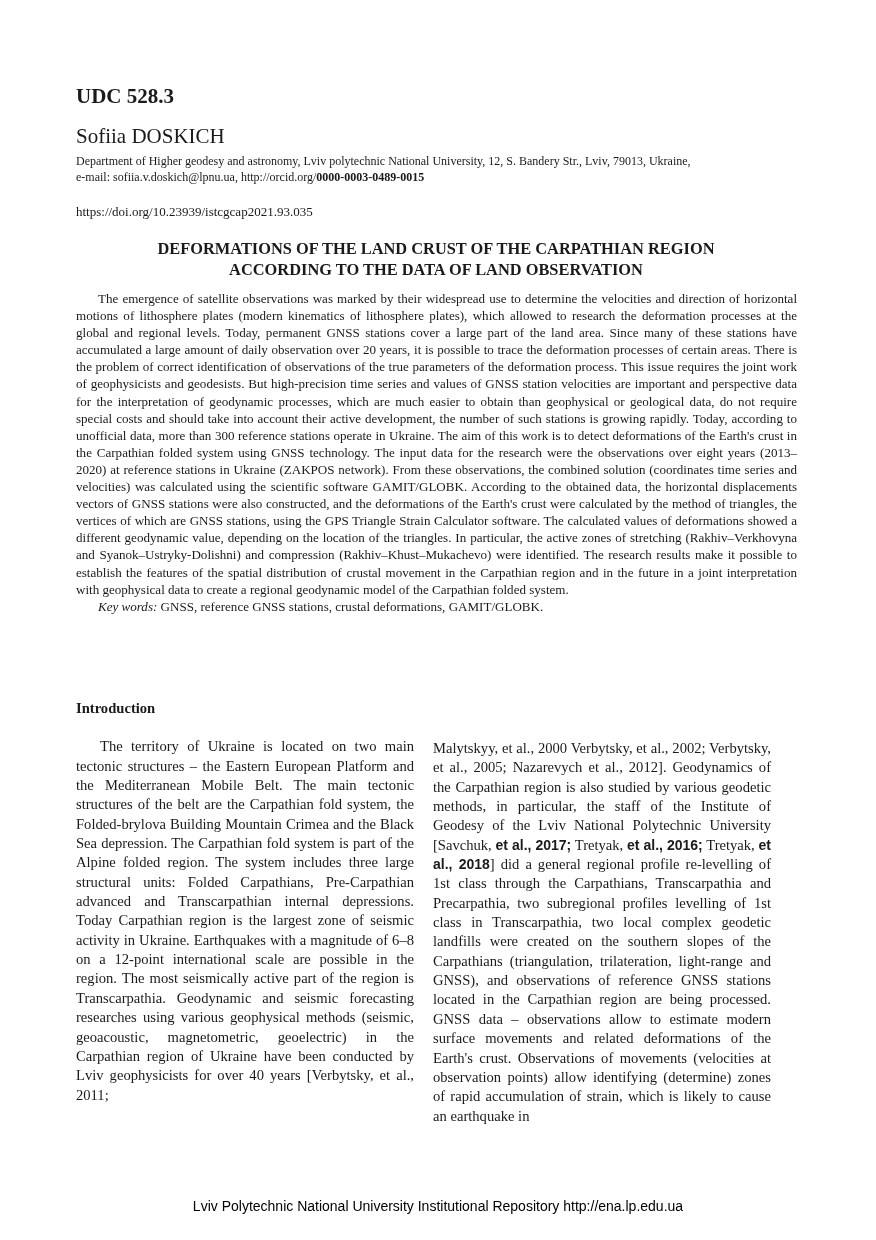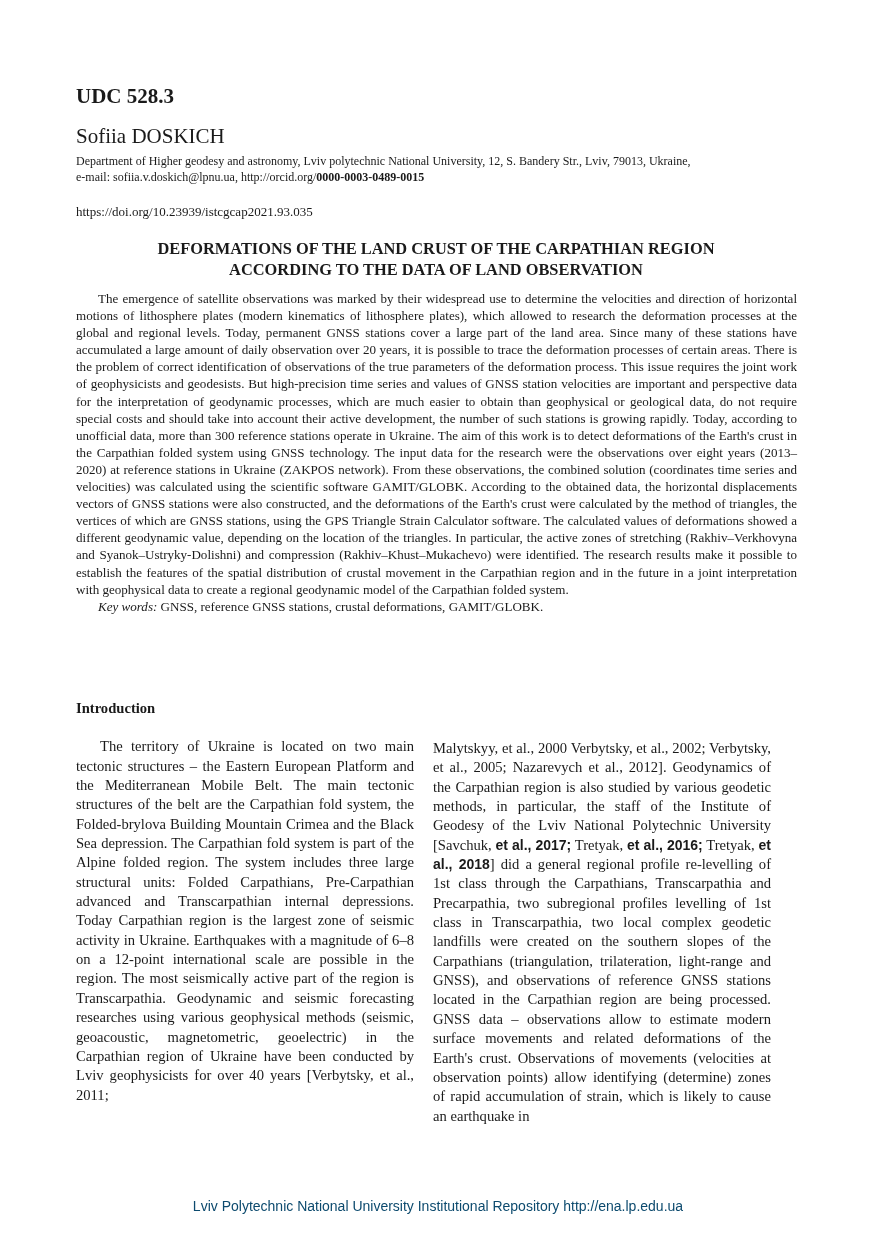--- a/index.html
+++ b/index.html
@@ -16,21 +16,21 @@
   #abstract p { margin:0; text-indent:22px; }
   #keywords { margin:0; text-indent:22px; }
   #keywords i { font-style:italic; }
   .col { width:338px; font-size:14.6px; line-height:19.35px; text-align:justify; }
   #col-left { left:76px; top:699px; }
   #col-right { left:433px; top:699px;margin-top:40px; }
   #intro-heading { font-weight:bold; font-size:14.6px; margin:0 0 19px 0; line-height:19.35px; }
   .col p { margin:0; }
   #col-left p { text-indent:24px; }
   .b { font-weight:bold; font-family:"Liberation Sans", sans-serif; font-size:14px; }
-  #footer { left:0; top:1198px; width:876px; text-align:center; font-family:"Liberation Sans", sans-serif; font-size:14px; color:#0c4a6e; }
+  #footer { left:0; top:1198px; width:876px; text-align:center; font-family:"Liberation Sans", sans-serif; font-size:14px; color:#000000; }
 </style>
 </head>
 <body>
 
 <div id="udc" class="abs">UDC 528.3</div>
 <div id="author" class="abs">Sofiia DOSKICH</div>
 <div id="affil" class="abs">
   <div>Department of Higher geodesy and astronomy, Lviv polytechnic National University, 12, S. Bandery Str., Lviv, 79013, Ukraine,</div>
   <div><span>e-mail: sofiia.v.doskich@lpnu.ua, http://orcid.org/</span><b>0000-0003-0489-0015</b></div>
 </div>

